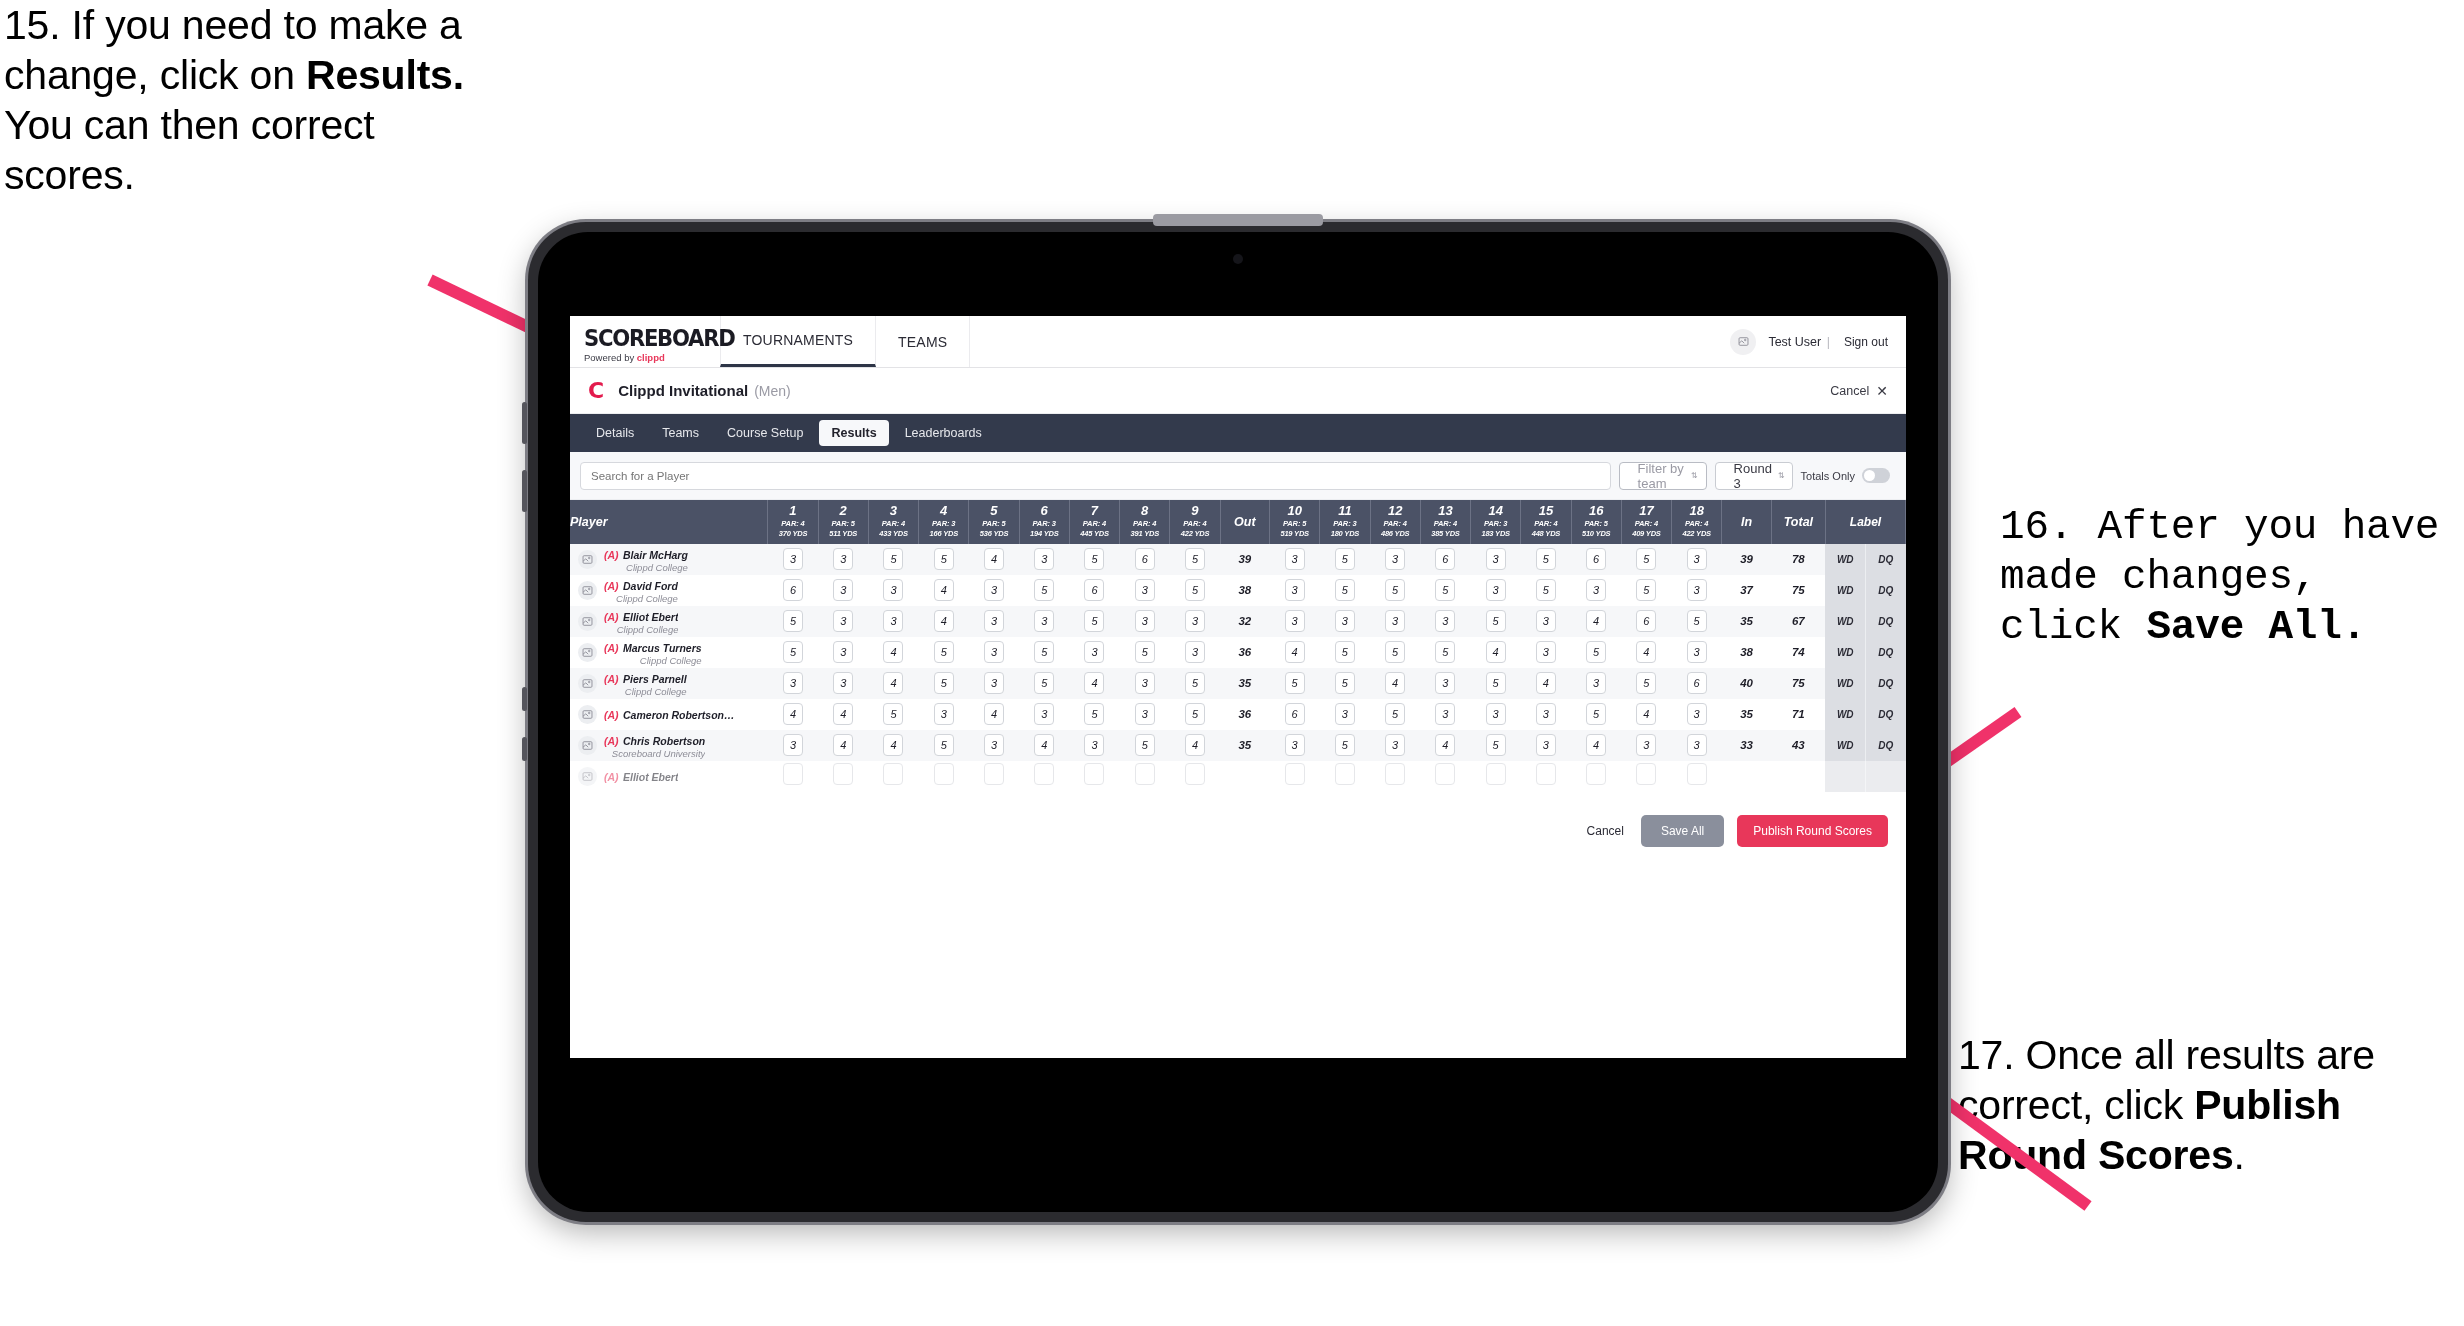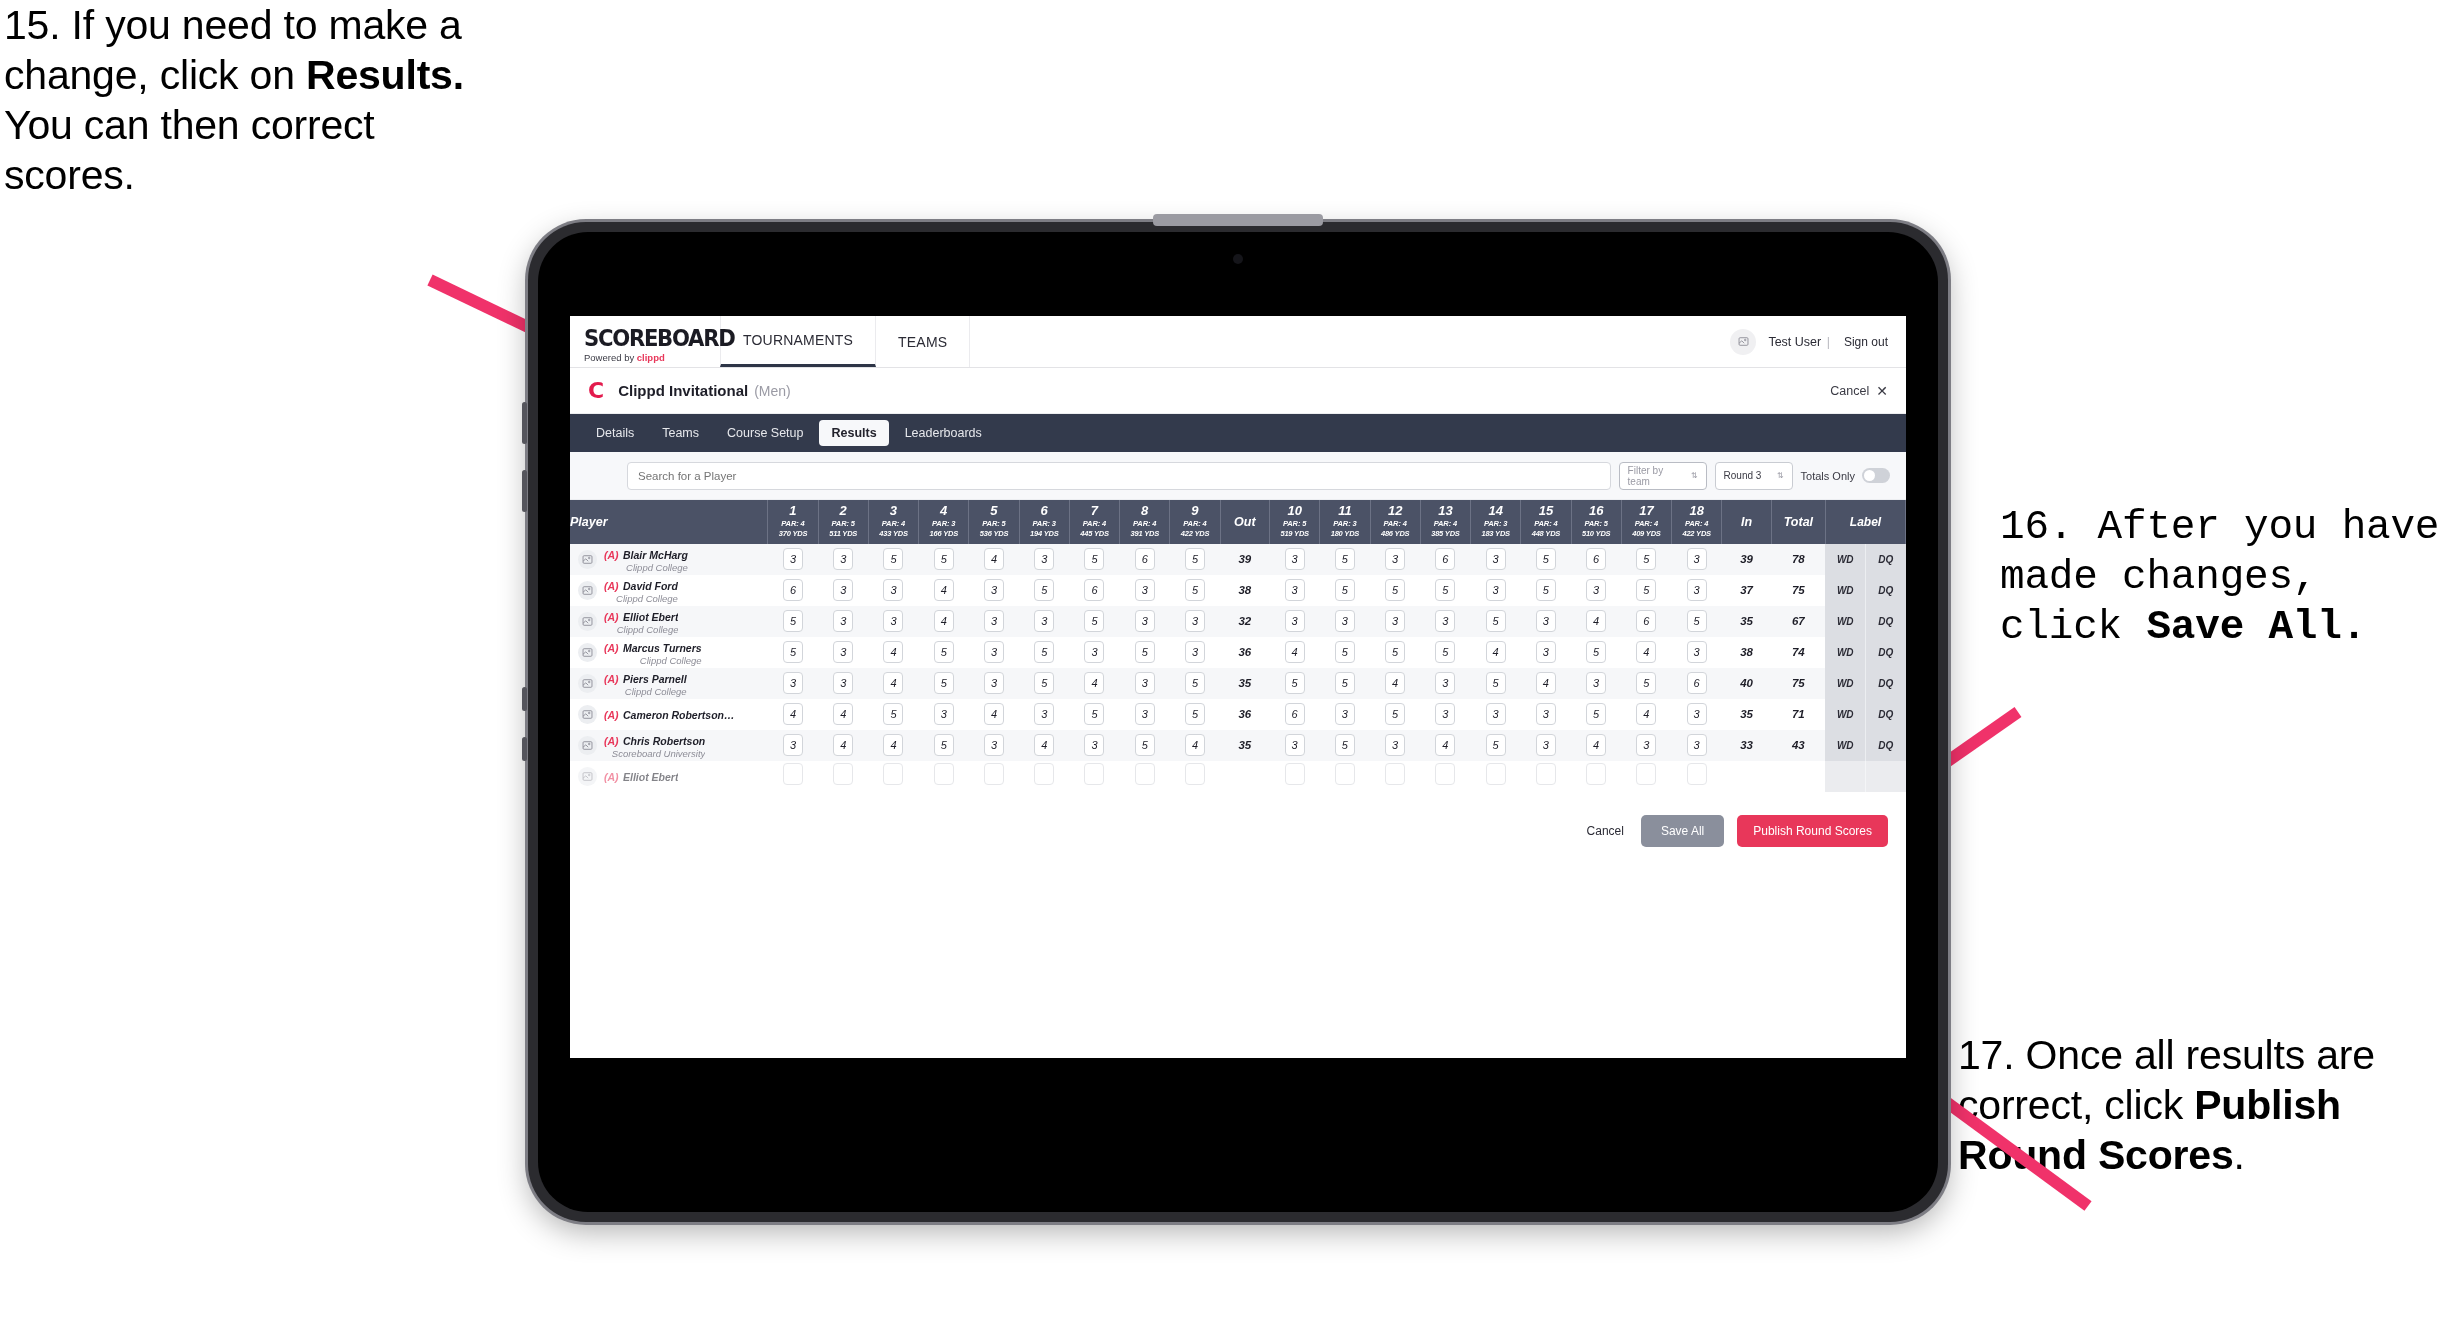--- a/index.html
+++ b/index.html
@@ -126,29 +126,28 @@
 
   
   .filterbar {
     height: 48px; background: #f7f8fa; display:flex; align-items:center;
     padding: 0 10px; gap: 8px; border-bottom: 1px solid #eceef1;
   }
   .search-input {
     flex: 1; height: 28px; border: 1px solid #d6d8dd; border-radius: 4px;
     background: #fff; font-size: 11.5px; color: #9a9aa4; padding: 0 10px;
     font-family: "Liberation Sans", sans-serif;
-    margin-left: 47px;
   }
   .sel {
     height: 28px; border: 1px solid #b9bcc4; border-radius: 4px; background: #fff;
     display:flex; align-items:center; gap:6px; padding: 0 8px; cursor:pointer;
   }
   .sel-team { width: 88px; }
   .sel-round { width: 78px; border-color:#c9ccd2; }
-  .sel-lbl { font-size: 10px; color: #9a9aa4; flex:1; }
+  .sel-lbl { font-size: 13px; color: #9a9aa4; flex:1;margin-left:10px; }
   .sel-round .sel-lbl { color:#3a3a44; }
   .chev { font-size: 8px; color: #9a9aa4; line-height: 1; }
   .toggle-wrap { display:flex; align-items:center; gap:7px; padding-right: 6px; }
   .toggle-lbl { font-size: 11px; color: #3a3a44; }
   .toggle {
     width: 28px; height: 15px; border-radius: 9px; background: #cfd2d8; position: relative;
     cursor:pointer;
   }
   .toggle:after {
     content:""; position:absolute; left: 2px; top: 2px; width: 11px; height: 11px;

